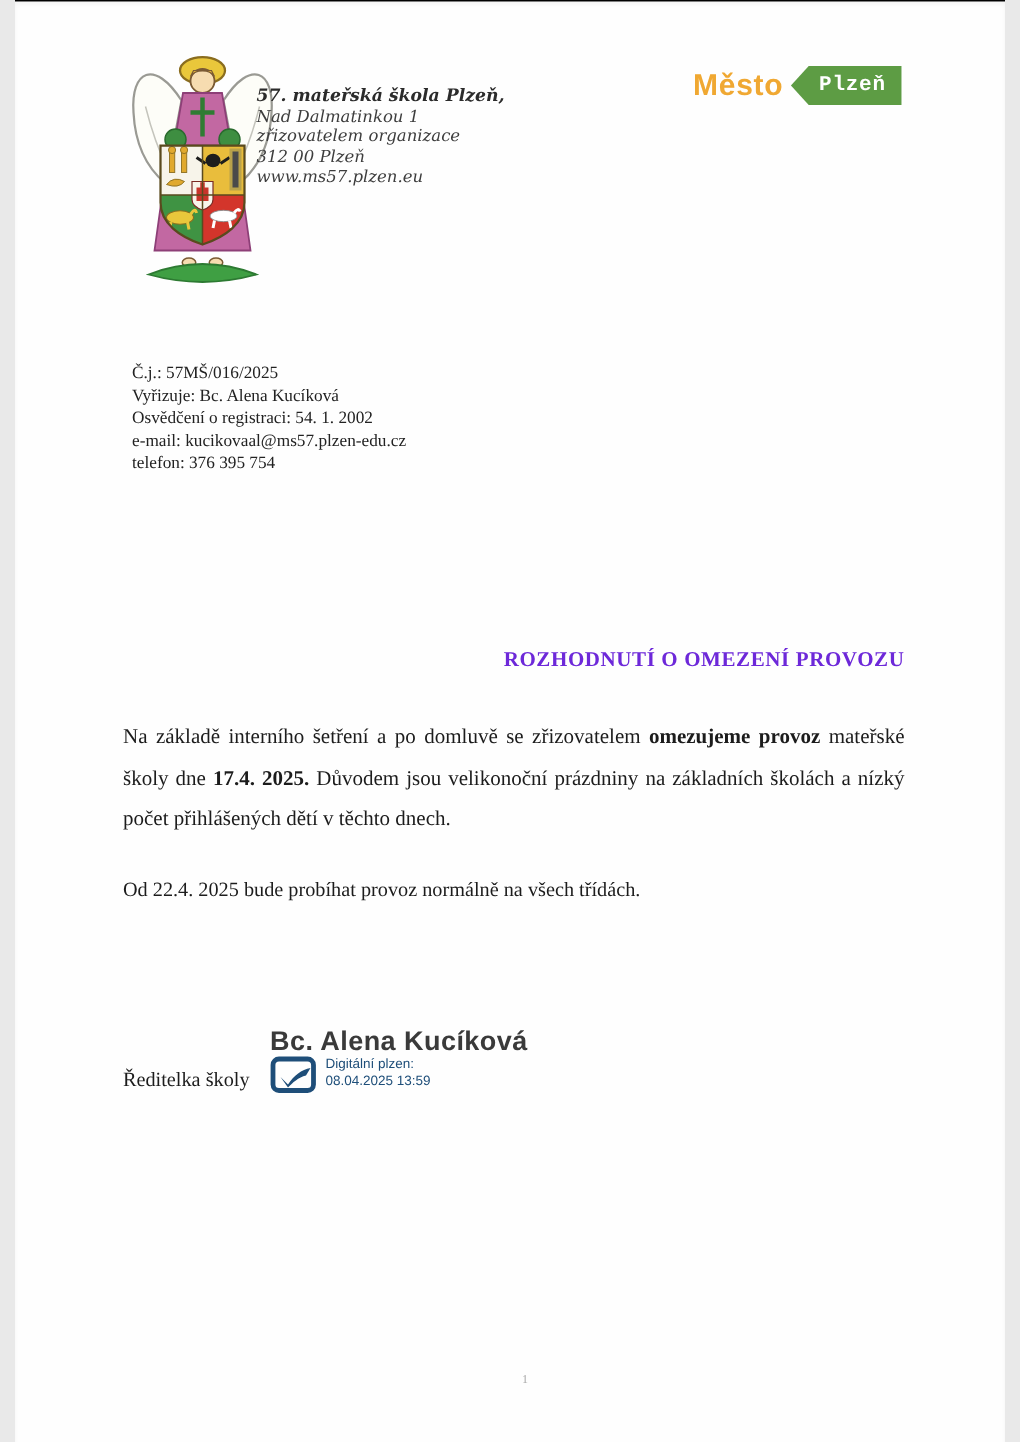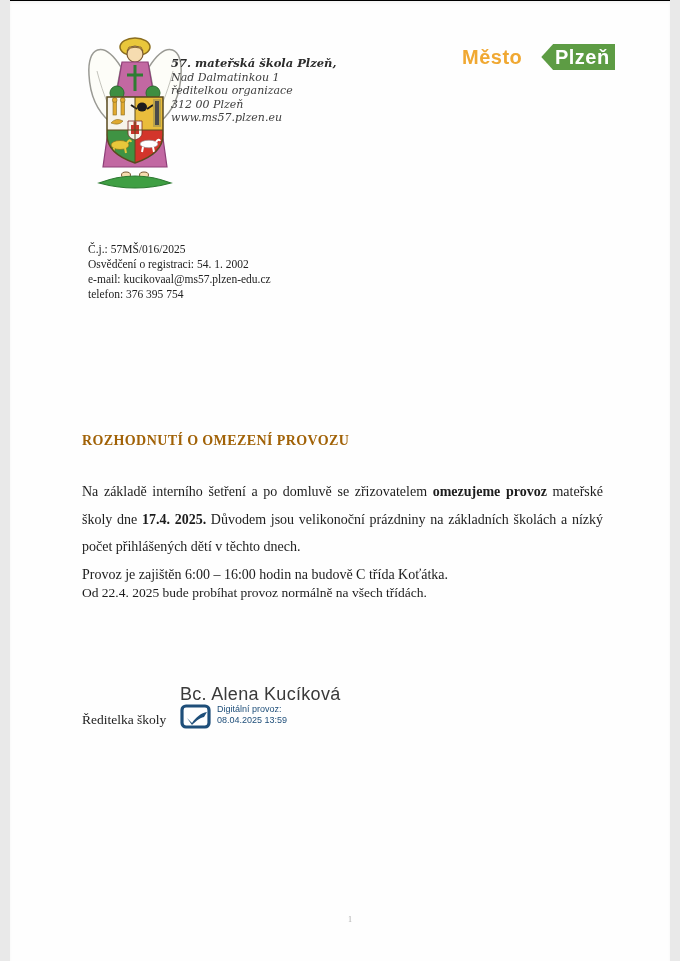--- a/index.html
+++ b/index.html
@@ -15,52 +15,52 @@
   
   .emblem{left:73px;top:34px;width:104px;height:160px;}
   .school-block{
     left:161px;top:56px;width:190px;
     font-family:"DejaVu Serif", serif;font-style:italic;
     font-size:11px;line-height:13.5px;color:#3d3d3d;
   }
   .school-block .school-name{font-weight:bold;font-size:11.5px;color:#2b2b2b;}
 
   
-  .city-brand{left:452px;top:43px;display:flex;align-items:center;gap:19px;}
+  .city-brand{left:452px;top:43px;display:flex;align-items:center;gap:5px;}
   .city-prefix{
     font-family:"Liberation Sans", sans-serif;font-weight:bold;
     font-size:20px;letter-spacing:0.5px;
   }
   .city-tag{
     width:74px;height:26px;
     clip-path:polygon(0 50%,16% 0,100% 0,100% 100%,16% 100%);
     display:flex;align-items:center;justify-content:center;
     padding-left:8px;box-sizing:border-box;
-    font-family:Liberation Sans, sans-serif;font-weight:bold;
-    font-size:20px;color:#ffffff;letter-spacing:0.5px;
+    font-family:Liberation Mono, monospace;font-weight:bold;
+    font-size:14px;color:#ffffff;letter-spacing:0.5px;
   }
 
   
   .ref-block{left:78px;top:241px;font-size:11.5px;line-height:15px;color:#222;}
   .ref-block .b{font-weight:normal;}
 
   
   .intro{left:72px;top:370px;width:521px;font-size:13.5px;line-height:21px;text-align:justify;}
   .doc-title{
-    left:72px;top:432px;width:521px;text-align:left;
-    font-weight:bold;font-size:14px;letter-spacing:0.4px;color:#a16207;
+    left:72px;top:432px;width:521px;text-align:right;
+    font-weight:bold;font-size:14px;letter-spacing:0.4px;color:#6d28d9;
   }
   .main-block{left:72px;top:477px;width:521px;font-size:14px;line-height:27.5px;}
   .main-block .just{text-align:justify;}
   .p3{left:72px;top:578px;width:521px;font-size:13.5px;line-height:27.5px;}
 
   
   .sig-name{
     left:170px;top:683px;
-    font-family:"Liberation Sans", sans-serif;font-weight:normal;
+    font-family:"Liberation Sans", sans-serif;font-weight:bold;
     font-size:18px;color:#3a3a3a;letter-spacing:0.3px;
   }
   .sig-icon{left:170px;top:703px;width:31px;height:25px;}
   .sig-digital{
     left:207px;top:703px;
     font-family:"Liberation Sans", sans-serif;font-size:9px;line-height:11px;
   }
   .sig-role{left:72px;top:711px;font-size:13.5px;}
 
   
@@ -129,58 +129,58 @@
       <ellipse cx="43" cy="140" rx="4.5" ry="3" fill="#f6dcb0" stroke="#7a5a33" stroke-width="1"></ellipse>
       <ellipse cx="61" cy="140" rx="4.5" ry="3" fill="#f6dcb0" stroke="#7a5a33" stroke-width="1"></ellipse>
 
       <path d="M16,148 Q52,134 88,148 Q52,158 16,148 Z" fill="#3f9f43" stroke="#2d7a32" stroke-width="1.2"></path>
     </svg>
   </div>
 
   <div class="abs school-block">
     <div class="school-name">57. mateřská škola Plzeň,</div>
     <div>Nad Dalmatinkou 1</div>
-    <div>ředitelkou organizace</div>
+    <div>zřizovatelem organizace</div>
     <div>312 00 Plzeň</div>
     <div>www.ms57.plzen.eu</div>
   </div>
 
   <div class="abs city-brand">
     <span class="city-prefix" id="cityPrefix" style="color: rgb(240, 168, 50);">Město</span>
     <span class="city-tag" id="cityTag" style="background: rgb(93, 156, 68);">Plzeň</span>
   </div>
 
   <div class="abs ref-block">
     <div class="b">Č.j.: 57MŠ/016/2025</div>
+    <div class="b">Vyřizuje: Bc. Alena Kucíková</div>
     <div class="b">Osvědčení o registraci: 54. 1. 2002</div>
     <div>e-mail: kucikovaal@ms57.plzen-edu.cz</div>
     <div>telefon: 376 395 754</div>
   </div>
 
 
   <div class="abs doc-title">ROZHODNUTÍ O OMEZENÍ PROVOZU</div>
 
   <div class="abs main-block">
     <div class="just"><span>Na základě interního šetření a po domluvě se zřizovatelem </span><b>omezujeme provoz</b><span> mateřské školy dne </span><b>17.4. 2025.</b><span> Důvodem jsou velikonoční prázdniny na základních školách a nízký počet přihlášených dětí v těchto dnech.</span></div>
-    <div>Provoz je zajištěn 6:00 – 16:00 hodin na budově C třída Koťátka.</div>
   </div>
 
   <div class="abs p3">Od 22.4. 2025 bude probíhat provoz normálně na všech třídách.</div>
 
   <div class="abs sig-name">Bc. Alena Kucíková</div>
 
   <div class="abs sig-icon">
     <svg viewBox="0 0 31 25" width="31" height="25" xmlns="http://www.w3.org/2000/svg">
       <rect x="2" y="2" width="27" height="21" rx="4" fill="none" stroke="#1e4e79" stroke-width="3.2"></rect>
       <path d="M7,14 l5,5 c4,-6 9,-10 15,-11 l-3,5 c-5,1 -9,5 -12,8 z" fill="#1e4e79"></path>
     </svg>
   </div>
 
   <div class="abs sig-digital" id="sigDigital" style="color: rgb(30, 78, 121);">
-    <div>Digitální provoz:</div>
+    <div>Digitální plzen:</div>
     <div>08.04.2025 13:59</div>
   </div>
 
   <div class="abs sig-role">Ředitelka školy</div>
 
   <div class="abs page-num">1</div>
 
 </div>
 
 </body></html>

